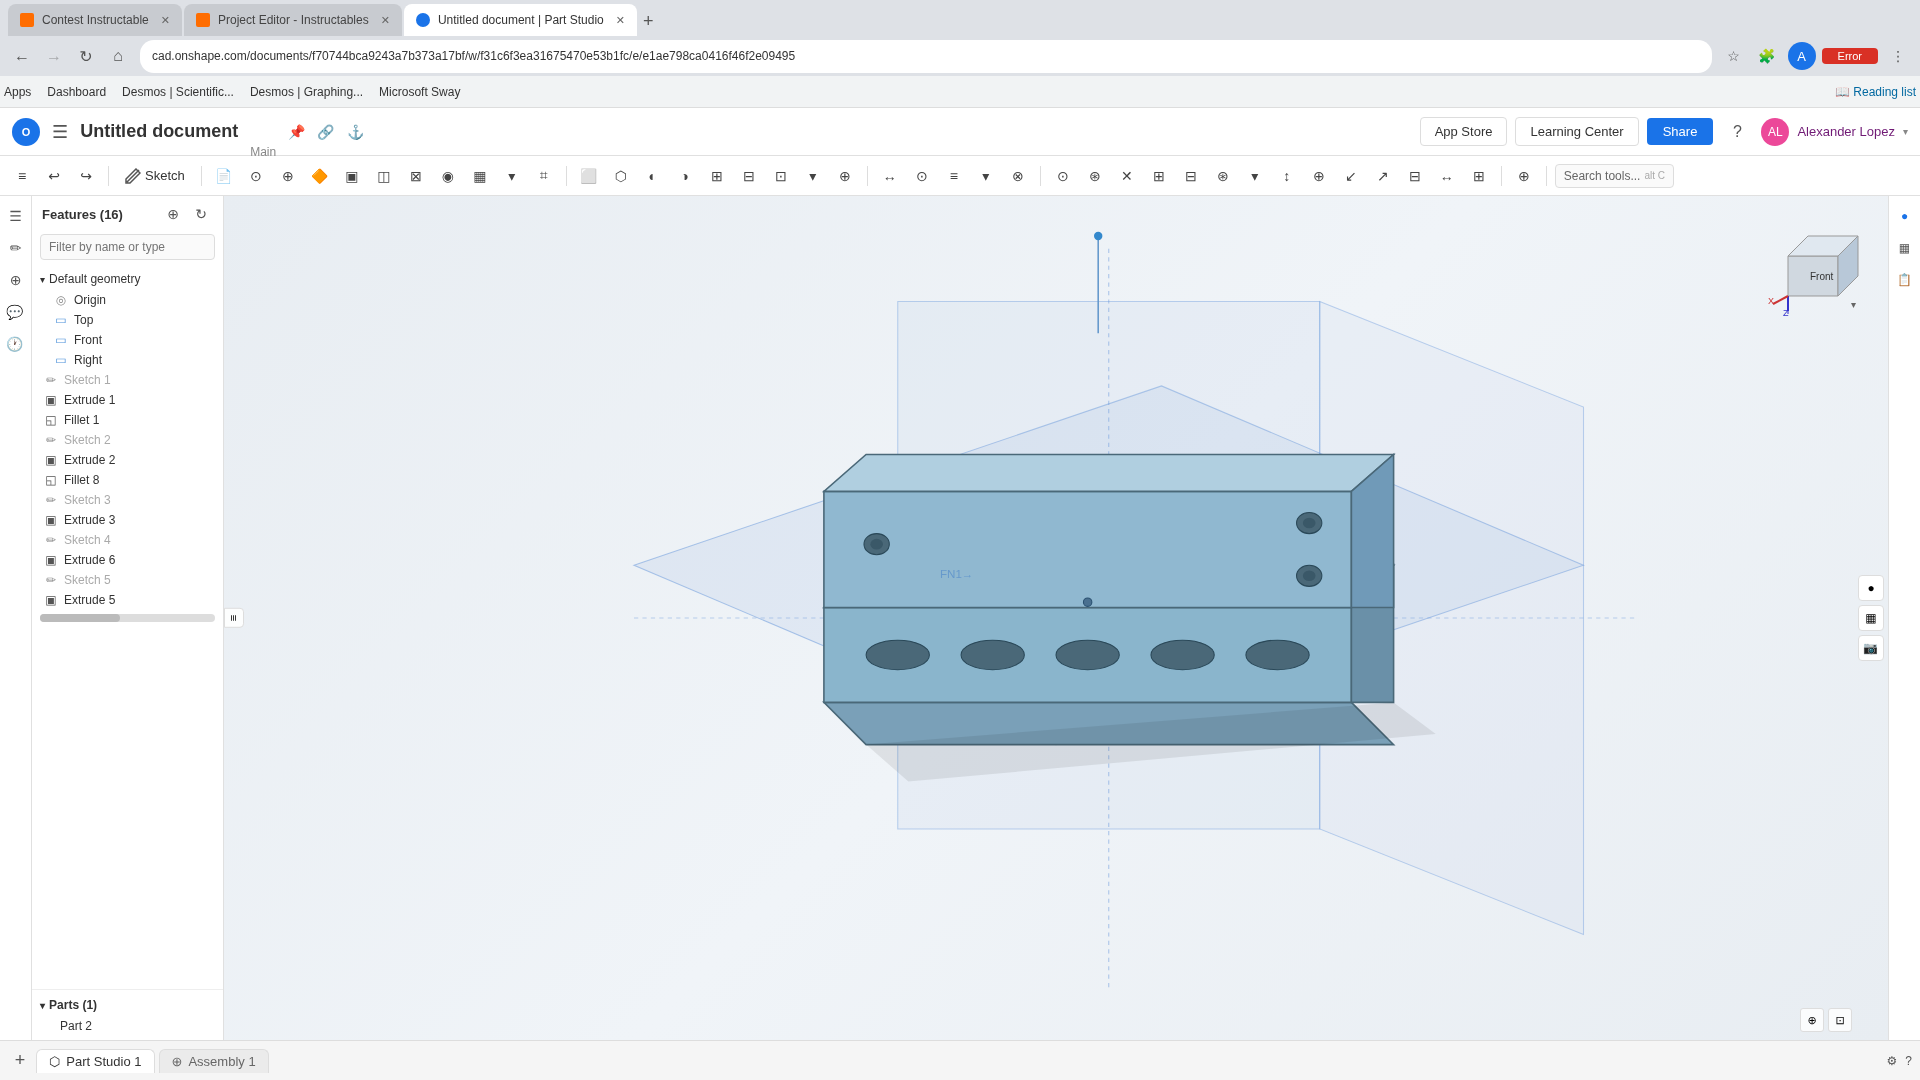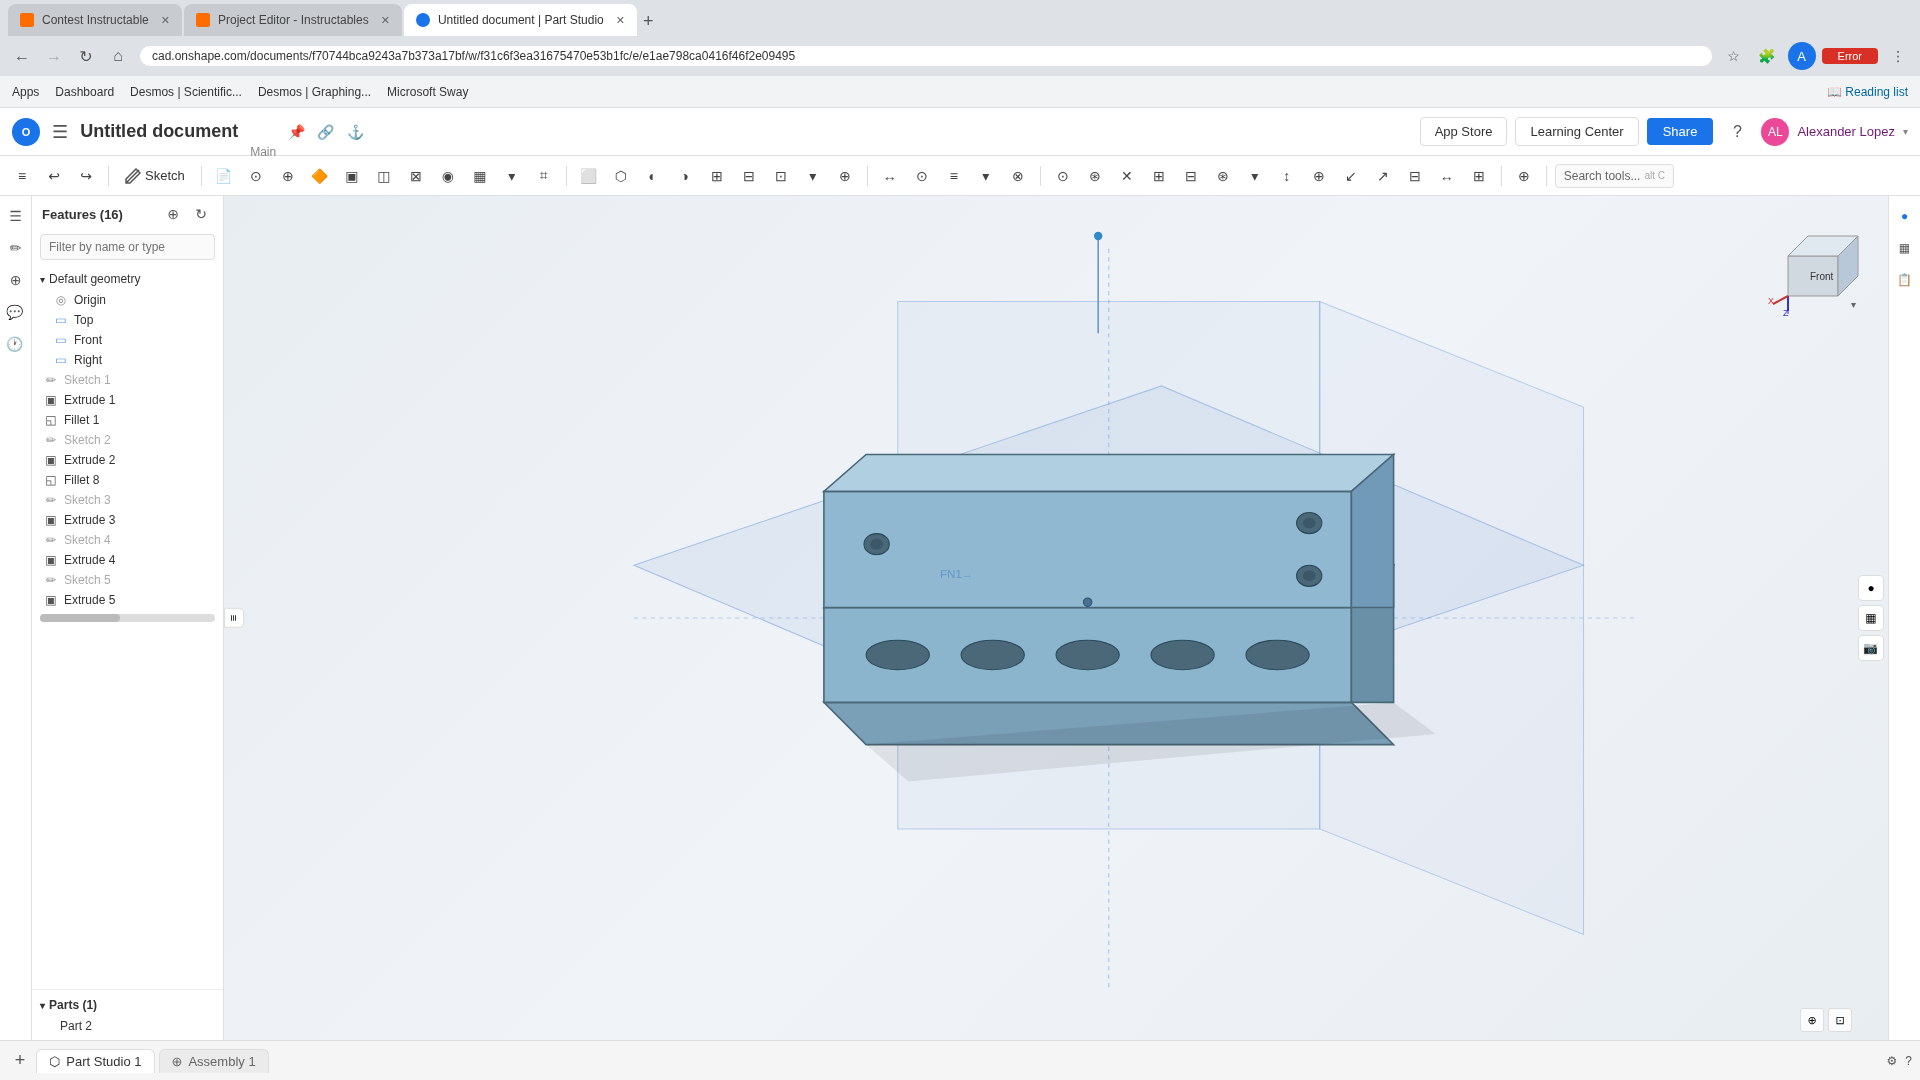--- a/index.html
+++ b/index.html
@@ -8,25 +8,25 @@
     .tab { display: flex; align-items: center; height: 32px; padding: 0 12px; border-radius: 8px 8px 0 0; font-size: 12px; gap: 8px; cursor: pointer; max-width: 240px; }
     .tab.inactive { background: #c8cbd0; color: #444; }
     .tab.active { background: #ffffff; color: #333; }
     .tab .favicon { width: 14px; height: 14px; border-radius: 2px; flex-shrink: 0; }
     .tab .tab-close { margin-left: 4px; font-size: 11px; color: #666; }
     .tab-new { background: none; border: none; font-size: 18px; color: #555; cursor: pointer; padding: 4px; }
 
     .address-bar-row { display: flex; align-items: center; background: #dee1e6; padding: 4px 8px; gap: 8px; height: 40px; }
     .nav-buttons { display: flex; gap: 4px; }
     .nav-btn { width: 28px; height: 28px; border-radius: 50%; background: none; border: none; font-size: 16px; color: #555; cursor: pointer; display: flex; align-items: center; justify-content: center; }
-    .address-input { flex: 1; height: 20px; border-radius: 14px; border: none; background: #ffffff; padding: 0 12px; font-size: 12px; color: #333; outline: none; }
+    .address-input { flex: 1; height: 33px; border-radius: 14px; border: none; background: #ffffff; padding: 0 12px; font-size: 12px; color: #333; outline: none; }
     .browser-actions { display: flex; gap: 6px; align-items: center; }
     .browser-action-btn { width: 28px; height: 28px; background: none; border: none; font-size: 14px; color: #555; cursor: pointer; display: flex; align-items: center; justify-content: center; }
 
-    .bookmarks-bar { display: flex; align-items: center; background: #f1f3f4; padding: 4px 12px; gap: 16px; height: 32px; border-bottom: 1px solid #ddd; }
+    .bookmarks-bar { display: flex; align-items: center; background: #f1f3f4; padding: 4px 4px; gap: 16px; height: 32px; border-bottom: 1px solid #ddd; }
     .bookmark-item { font-size: 12px; color: #333; cursor: pointer; display: flex; align-items: center; gap: 4px; }
 
     
     .app { display: flex; flex-direction: column; height: calc(1080px - 108px); background: #fff; }
 
     
     .app-bar { display: flex; align-items: center; height: 48px; background: #fff; border-bottom: 1px solid #e0e0e0; padding: 0 12px; gap: 8px; flex-shrink: 0; }
     .app-logo { display: flex; align-items: center; gap: 6px; }
     .logo-icon { width: 28px; height: 28px; background: #1a73e8; border-radius: 50%; display: flex; align-items: center; justify-content: center; color: white; font-size: 14px; font-weight: bold; }
     .hamburger { font-size: 18px; cursor: pointer; color: #555; padding: 4px; }
@@ -335,21 +335,21 @@
           <span>Extrude 3</span>
         </div>
 
         <div class="tree-item dimmed">
           <span class="tree-item-icon sketch">✏</span>
           <span>Sketch 4</span>
         </div>
 
         <div class="tree-item">
           <span class="tree-item-icon extrude">▣</span>
-          <span>Extrude 4</span>
+          <span>Extrude 6</span>
         </div>
 
         <div class="tree-item dimmed">
           <span class="tree-item-icon sketch">✏</span>
           <span>Sketch 5</span>
         </div>
 
         <div class="tree-item">
           <span class="tree-item-icon extrude">▣</span>
           <span>Extrude 5</span>

